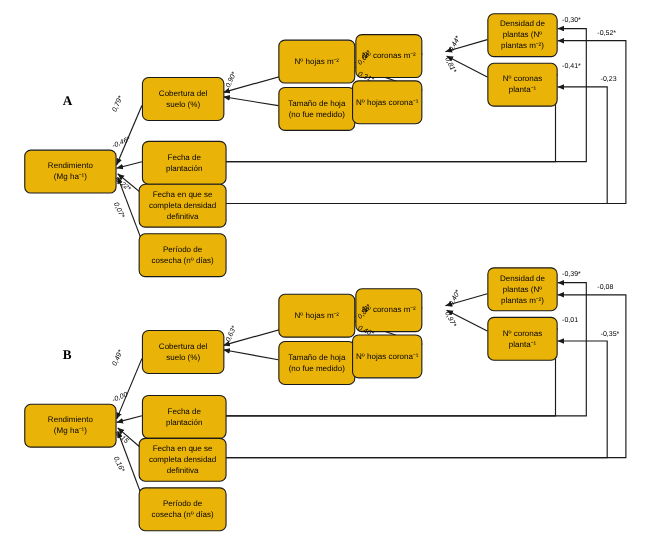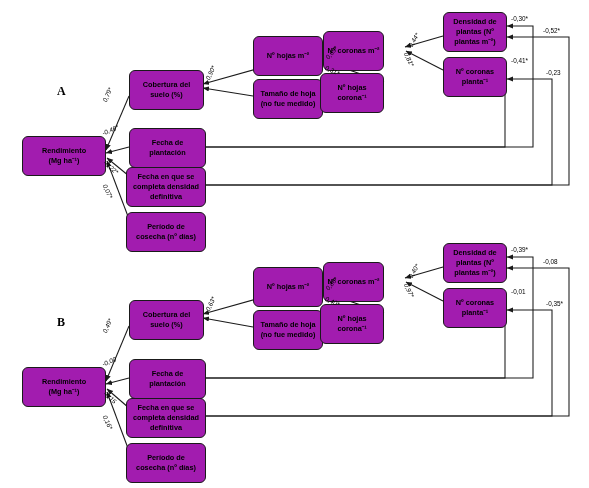--- a/index.html
+++ b/index.html
@@ -32,31 +32,30 @@
     font-family: "Liberation Serif", serif;
     font-weight: bold;
     font-size: 12px;
     color: #000;
   }
   .nodebox {
     position: absolute;
     box-sizing: border-box;
     border: 1.3px solid #1a1a1a;
     border-radius: 6px;
-    background: #a21caf;
+    background: #eab308;
     display: flex;
     align-items: center;
     justify-content: center;
     text-align: center;
     font-size: 7.3px;
     line-height: 1.35;
     color: #000;
     padding: 19px 2px;
     z-index: 5;
-    font-weight: bold;
   }
   .nodebox span { display: block; width: 100%; }
   .coef {
     position: absolute;
     font-size: 6.4px;
     color: #000;
     white-space: nowrap;
     z-index: 7;
     font-style: italic;
   }

